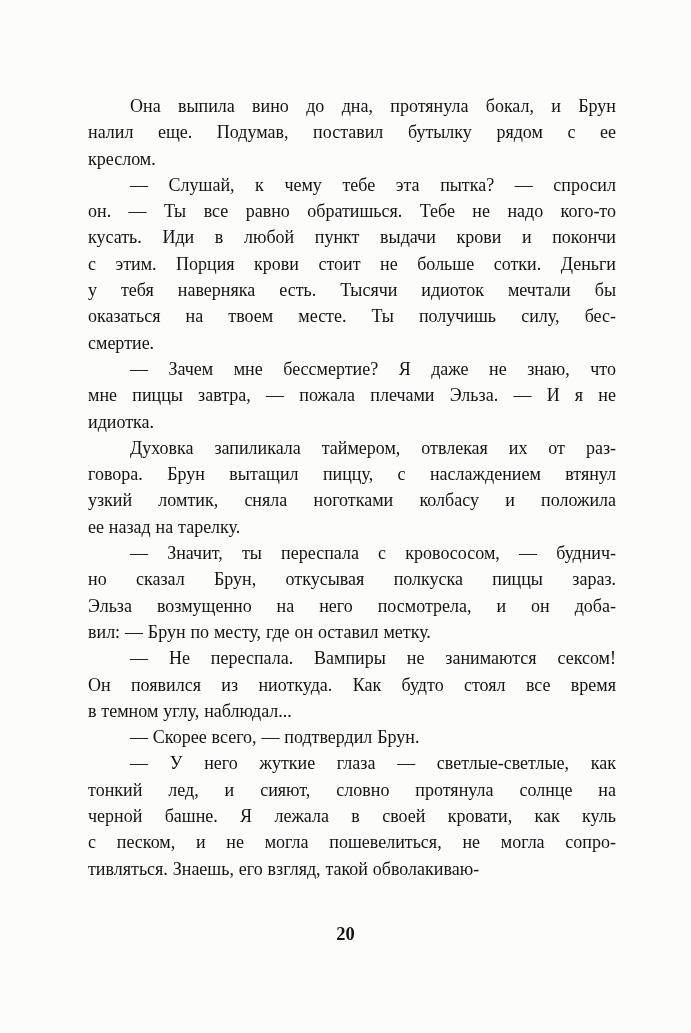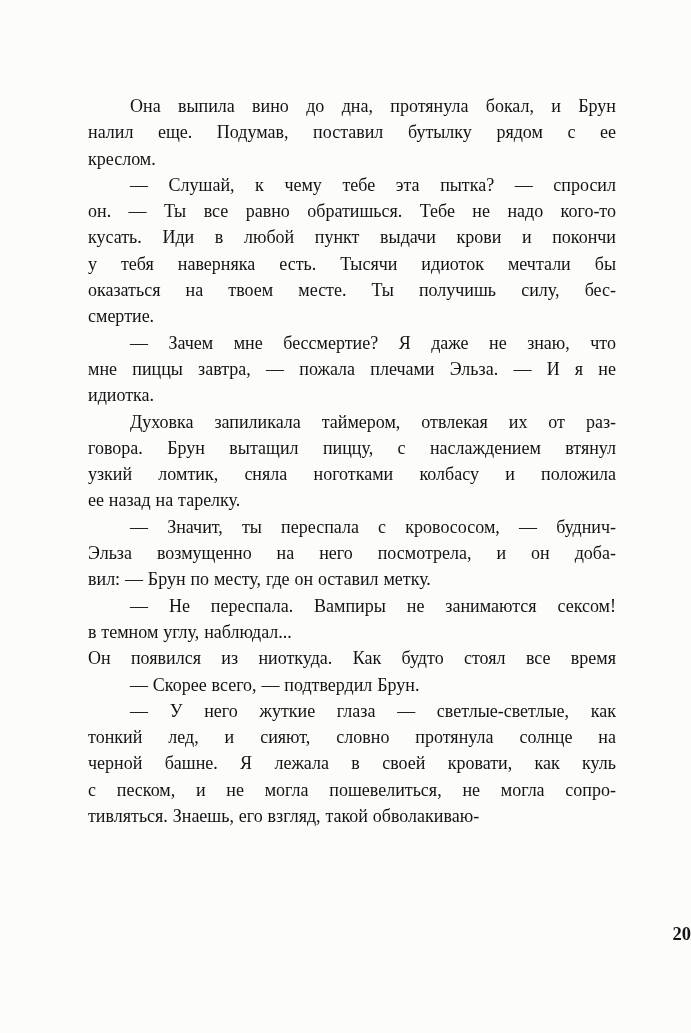--- a/index.html
+++ b/index.html
@@ -43,64 +43,66 @@
     -moz-text-align-last: left;
   }
   .line.para-first {
     text-indent: 42px;
   }
   .page-number {
     position: absolute;
     left: 0;
     top: 924px;
     width: 691px;
-    text-align: right;
+    text-align: center;
     font-weight: bold;
     font-size: 18.5px;
     color: #131313;
   }
 </style>
 </head>
 <body>
 
 <div class="book-page">
   <div class="text-block">
       <div class="paragraph">
         <div class="line para-first">Она выпила вино до дна, протянула бокал, и Брун</div>
         <div class="line">налил еще. Подумав, поставил бутылку рядом с ее</div>
         <div class="line para-last">креслом.</div>
       </div>
       <div class="paragraph">
         <div class="line para-first">— Слушай, к чему тебе эта пытка? — спросил</div>
         <div class="line">он. — Ты все равно обратишься. Тебе не надо кого-то</div>
         <div class="line">кусать. Иди в любой пункт выдачи крови и покончи</div>
+        <div class="line">с этим. Порция крови стоит не больше сотки. Деньги</div>
         <div class="line">у тебя наверняка есть. Тысячи идиоток мечтали бы</div>
         <div class="line">оказаться на твоем месте. Ты получишь силу, бес-</div>
         <div class="line para-last">смертие.</div>
       </div>
       <div class="paragraph">
         <div class="line para-first">— Зачем мне бессмертие? Я даже не знаю, что</div>
         <div class="line">мне пиццы завтра, — пожала плечами Эльза. — И я не</div>
         <div class="line para-last">идиотка.</div>
       </div>
       <div class="paragraph">
         <div class="line para-first">Духовка запиликала таймером, отвлекая их от раз-</div>
         <div class="line">говора. Брун вытащил пиццу, с наслаждением втянул</div>
         <div class="line">узкий ломтик, сняла ноготками колбасу и положила</div>
         <div class="line para-last">ее назад на тарелку.</div>
       </div>
       <div class="paragraph">
         <div class="line para-first">— Значит, ты переспала с кровососом, — буднич-</div>
+        <div class="line">но сказал Брун, откусывая полкуска пиццы зараз.</div>
         <div class="line">Эльза возмущенно на него посмотрела, и он доба-</div>
         <div class="line para-last">вил: — Брун по месту, где он оставил метку.</div>
       </div>
       <div class="paragraph">
         <div class="line para-first">— Не переспала. Вампиры не занимаются сексом!</div>
+        <div class="line">Он появился из ниоткуда. Как будто стоял все время</div>
         <div class="line para-last">в темном углу, наблюдал...</div>
-        <div class="line">Он появился из ниоткуда. Как будто стоял все время</div>
       </div>
       <div class="paragraph">
         <div class="line para-first para-last">— Скорее всего, — подтвердил Брун.</div>
       </div>
       <div class="paragraph">
         <div class="line para-first">— У него жуткие глаза — светлые-светлые, как</div>
         <div class="line">тонкий лед, и сияют, словно протянула солнце на</div>
         <div class="line">черной башне. Я лежала в своей кровати, как куль</div>
         <div class="line">с песком, и не могла пошевелиться, не могла сопро-</div>
         <div class="line para-last">тивляться. Знаешь, его взгляд, такой обволакиваю-</div>

